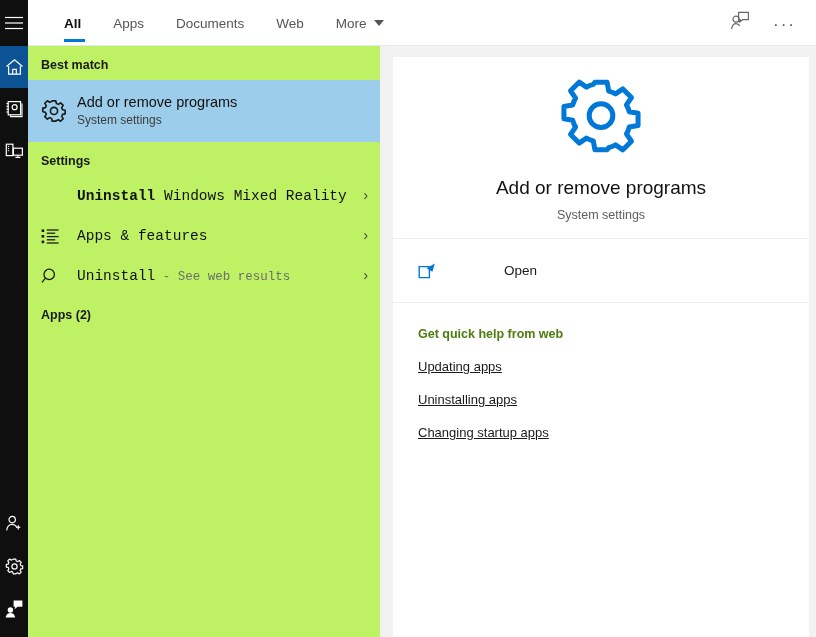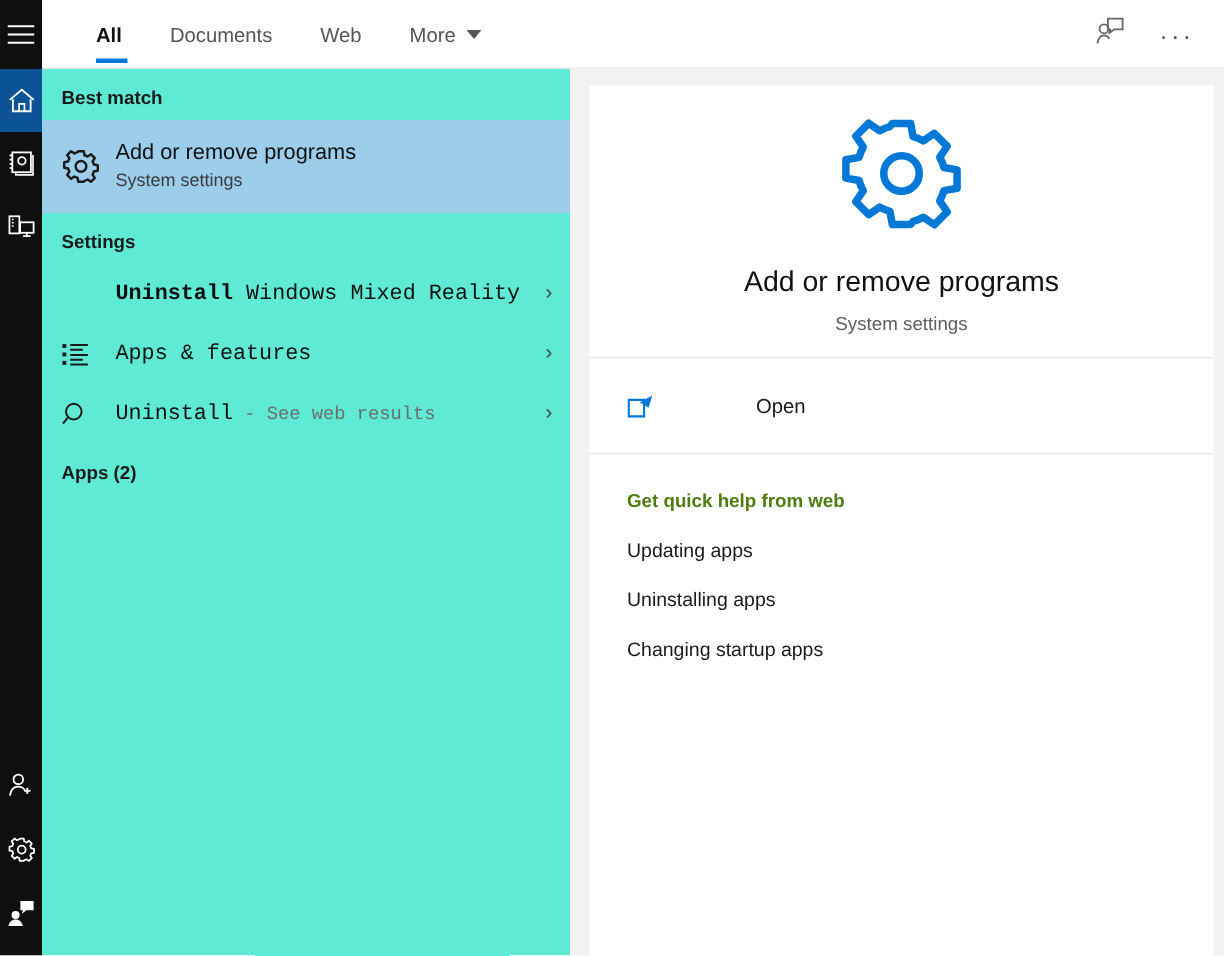--- a/index.html
+++ b/index.html
@@ -63,21 +63,21 @@
     border-top: 6px solid #555555;
   }
   .topright { position: absolute; right: 10px; top: 0; height: 46px; display: flex; align-items: center; gap: 4px; }
   .tr-btn { width: 42px; height: 40px; display: flex; align-items: center; justify-content: center; color: #666; }
   .dots { letter-spacing: 3px; font-size: 17px; color: #555; line-height: 1; padding-bottom: 6px; }
 
   
   .results {
     position: absolute; left: 28px; top: 46px;
     width: 352px; height: 591px;
-    background: #5eead4;
+    background: #bef264;
     overflow: hidden;
   }
   .sec-head {
     font-size: 12.5px; font-weight: bold; color: #1a1a1a;
     padding: 12px 0 8px 13px;
   }
   .row {
     display: flex; align-items: center;
     height: 40px; padding: 0 10px 0 13px;
     cursor: default;
@@ -116,21 +116,21 @@
     height: 64px;
     display: flex; align-items: center;
     padding-left: 25px;
     border-bottom: 1px solid #ebebeb;
     gap: 48px;
   }
   .card-action .ico { width: 38px; flex: 0 0 38px; color: #0078d7; display: flex; align-items: center; }
   .card-action .lbl { font-size: 13.5px; color: #1a1a1a; }
   .card-help { padding: 24px 0 0 25px; }
   .help-head { font-size: 12.5px; font-weight: bold; color: #4d7c0f; }
-  .help-link { font-size: 13px; color: #1a1a1a; margin-top: 18px; cursor: default; }
+  .help-link { font-size: 13px; color: #1a1a1a; margin-top: 18px; cursor: default; text-decoration: underline; }
 </style>
 </head>
 <body>
 
 <div id="root">
 
   <div class="rail">
 
     <div class="rail-btn hamburger">
       <span>
@@ -221,20 +221,23 @@
     </div>
 
   </div>
 
   <div class="tabbar">
     <div class="tabs">
       <div class="tab active">
         <span>All</span>
       </div>
       <div class="tab">
+        <span>Apps</span>
+      </div>
+      <div class="tab">
         <span>Documents</span>
       </div>
       <div class="tab">
         <span>Web</span>
       </div>
       <div class="tab">
         <span>More</span>
         <span class="caret"></span>
       </div>
     </div>

